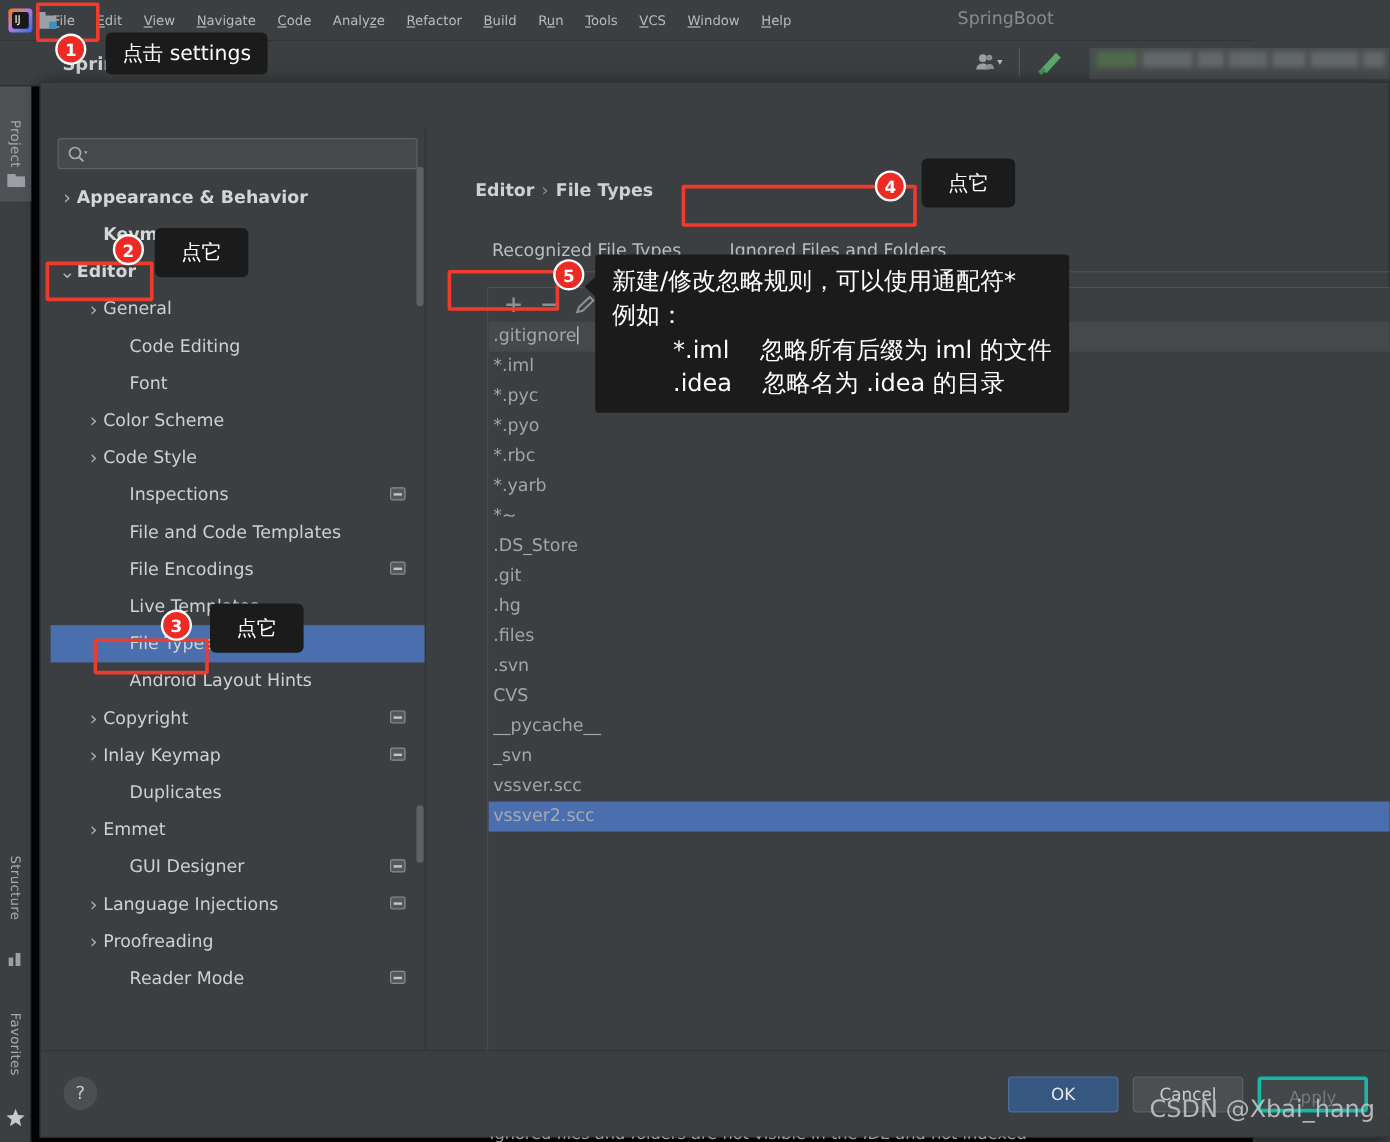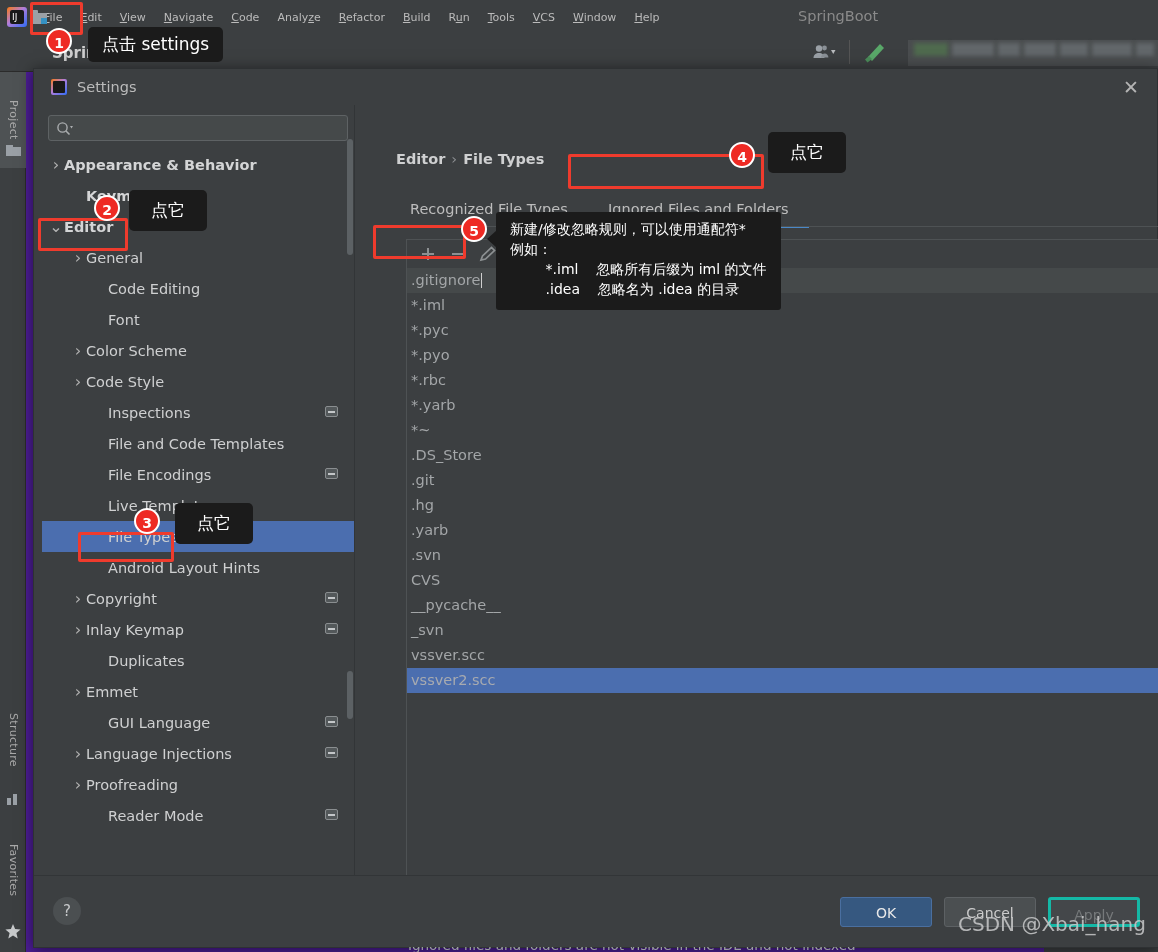--- a/index.html
+++ b/index.html
@@ -6,21 +6,21 @@
   html, body {
     margin: 0; padding: 0;
     width: 1158px; height: 952px;
     overflow: hidden;
     background: #3c3f41;
     font-family: "DejaVu Sans", "Liberation Sans", sans-serif;
     font-size: 13px;
     color: #bbbbbb;
   }
 
-  #root { position: relative; width: 1044px; height: 952px; background: #4c1d95; }
+  #root { position: relative; width: 1044px; height: 952px; background: #000000; }
 
   
   .ide-menubar {
     position: absolute; left: 0; top: 0; width: 1158px; height: 34px;
     background: #3c3f41;
     display: flex; align-items: center;
   }
   .ide-logo {
     width: 20px; height: 20px; margin-left: 7px; margin-right: 8px;
     position: relative; border-radius: 3px;
@@ -217,21 +217,21 @@
     text-align: center; line-height: 26px;
     border: 2px solid #ffffff;
   }
   .callout {
     position: absolute; background: #1b1b1b; color: #ffffff; border-radius: 5px;
     font-size: 17px; padding: 6px 14px; white-space: nowrap;
     font-family: "DejaVu Sans", "Liberation Sans", sans-serif;
   }
   .tooltip-big {
     position: absolute; background: #1b1b1b; color: #ffffff; border-radius: 3px;
-    padding: 8px 14px 10px 14px; font-size: 14px; line-height: 1.42;
+    padding: 8px 14px 10px 14px; font-size: 20px; line-height: 1.42;
     white-space: pre; font-family: "DejaVu Sans", "Liberation Sans", sans-serif;
   }
   .tooltip-big .arrow {
     position: absolute; left: -9px; top: 18px; width: 0; height: 0;
     border-top: 9px solid transparent; border-bottom: 9px solid transparent;
     border-right: 10px solid #1b1b1b;
   }
   .watermark {
     position: absolute; left: 958px; top: 912px; color: #c9cacb; font-size: 20px;
     opacity: .85; white-space: nowrap;
@@ -314,25 +314,20 @@
     <div class="strip-btn" style="top:750px;height:96px;">
       <span>Favorites</span>
     </div>
     <svg class="strip-icon" style="position:absolute;left:5px;top:848px;" width="16" height="15" viewBox="0 0 16 15">
       <path d="M8 0 L10.1 5.1 L15.6 5.5 L11.4 9.1 L12.7 14.5 L8 11.5 L3.3 14.5 L4.6 9.1 L0.4 5.5 L5.9 5.1 Z" fill="#c7c9cb"></path>
     </svg>
   </div>
 
   <div class="dialog">
 
-    <div class="dlg-titlebar">
-      <div class="dlg-title-icon"></div>
-      <div class="dlg-title-text">Settings</div>
-      <div class="dlg-close">✕</div>
-    </div>
 
     <div class="dlg-body">
 
       <div class="settings-left">
         <div class="search-box">
           <svg class="search-icon-wrap" viewBox="0 0 17 16">
             <circle cx="6.5" cy="6.5" r="4.6" fill="none" stroke="#a9acae" stroke-width="1.4"></circle>
             <line x1="10" y1="10" x2="13.5" y2="13.5" stroke="#a9acae" stroke-width="1.6"></line>
             <path d="M14 5 L17 5 L15.5 7.6 Z" fill="#a9acae"></path>
           </svg>
@@ -410,21 +405,21 @@
             <div class="tree-row" style="padding-left: 50px;">
               <span class="tree-arrow"></span>
               <span class="tree-label">Duplicates</span>
             </div>
             <div class="tree-row" style="padding-left: 28px;">
               <span class="tree-arrow" style="font-size: 16px;">›</span>
               <span class="tree-label">Emmet</span>
             </div>
             <div class="tree-row" style="padding-left: 50px;">
               <span class="tree-arrow"></span>
-              <span class="tree-label">GUI Language</span>
+              <span class="tree-label">GUI Designer</span>
               <span class="tree-badge"></span>
             </div>
             <div class="tree-row" style="padding-left: 28px;">
               <span class="tree-arrow" style="font-size: 16px;">›</span>
               <span class="tree-label">Language Injections</span>
               <span class="tree-badge"></span>
             </div>
             <div class="tree-row" style="padding-left: 28px;">
               <span class="tree-arrow" style="font-size: 16px;">›</span>
               <span class="tree-label">Proofreading</span>
@@ -477,21 +472,21 @@
               <div class="file-row editing"><span>.gitignore</span><span class="caret"></span></div>
               <div class="file-row"><span>*.iml</span></div>
               <div class="file-row"><span>*.pyc</span></div>
               <div class="file-row"><span>*.pyo</span></div>
               <div class="file-row"><span>*.rbc</span></div>
               <div class="file-row"><span>*.yarb</span></div>
               <div class="file-row"><span>*~</span></div>
               <div class="file-row"><span>.DS_Store</span></div>
               <div class="file-row"><span>.git</span></div>
               <div class="file-row"><span>.hg</span></div>
-              <div class="file-row"><span>.yarb</span></div>
+              <div class="file-row"><span>.files</span></div>
               <div class="file-row"><span>.svn</span></div>
               <div class="file-row"><span>CVS</span></div>
               <div class="file-row"><span>__pycache__</span></div>
               <div class="file-row"><span>_svn</span></div>
               <div class="file-row"><span>vssver.scc</span></div>
               <div class="file-row selected"><span>vssver2.scc</span></div>
             </div>
         </div>
 
         <div class="hint-text">Ignored files and folders are not visible in the IDE and not indexed</div>

